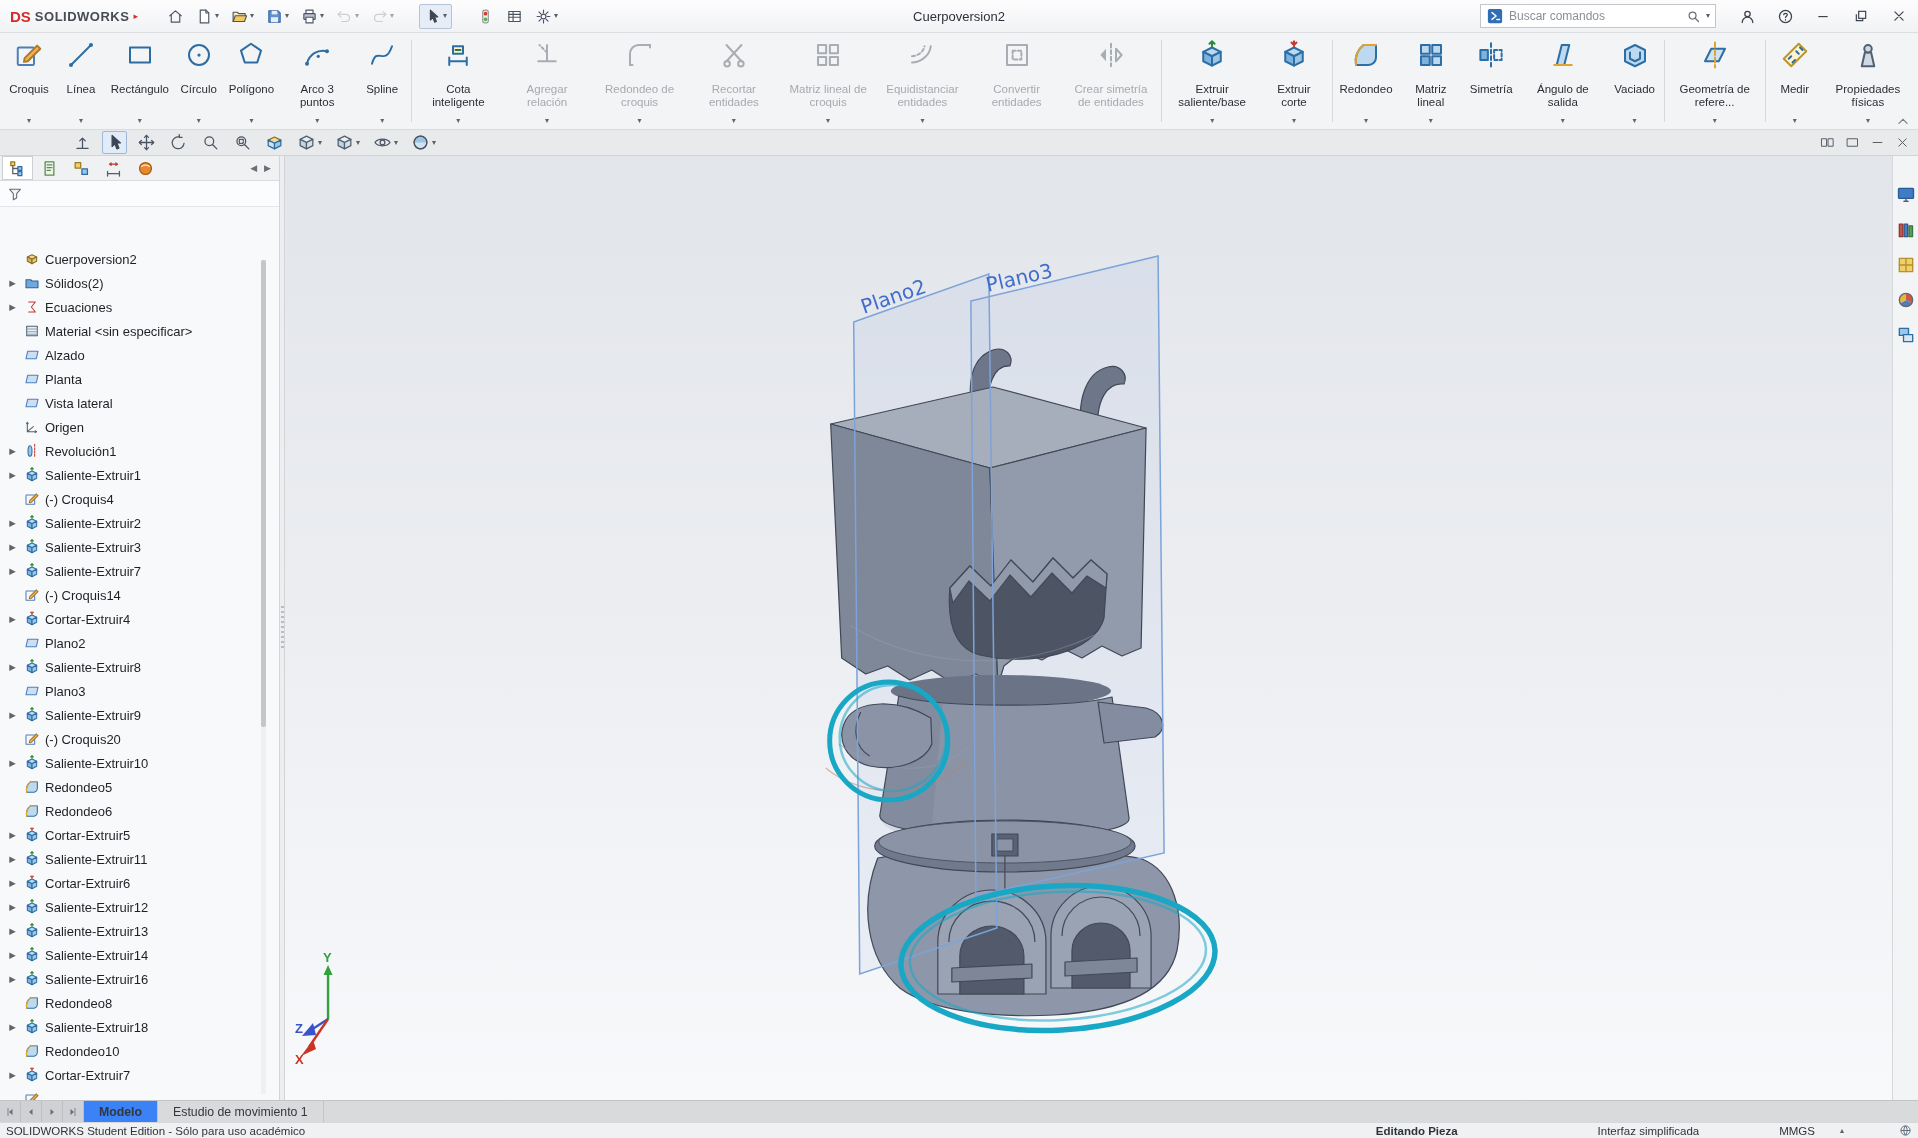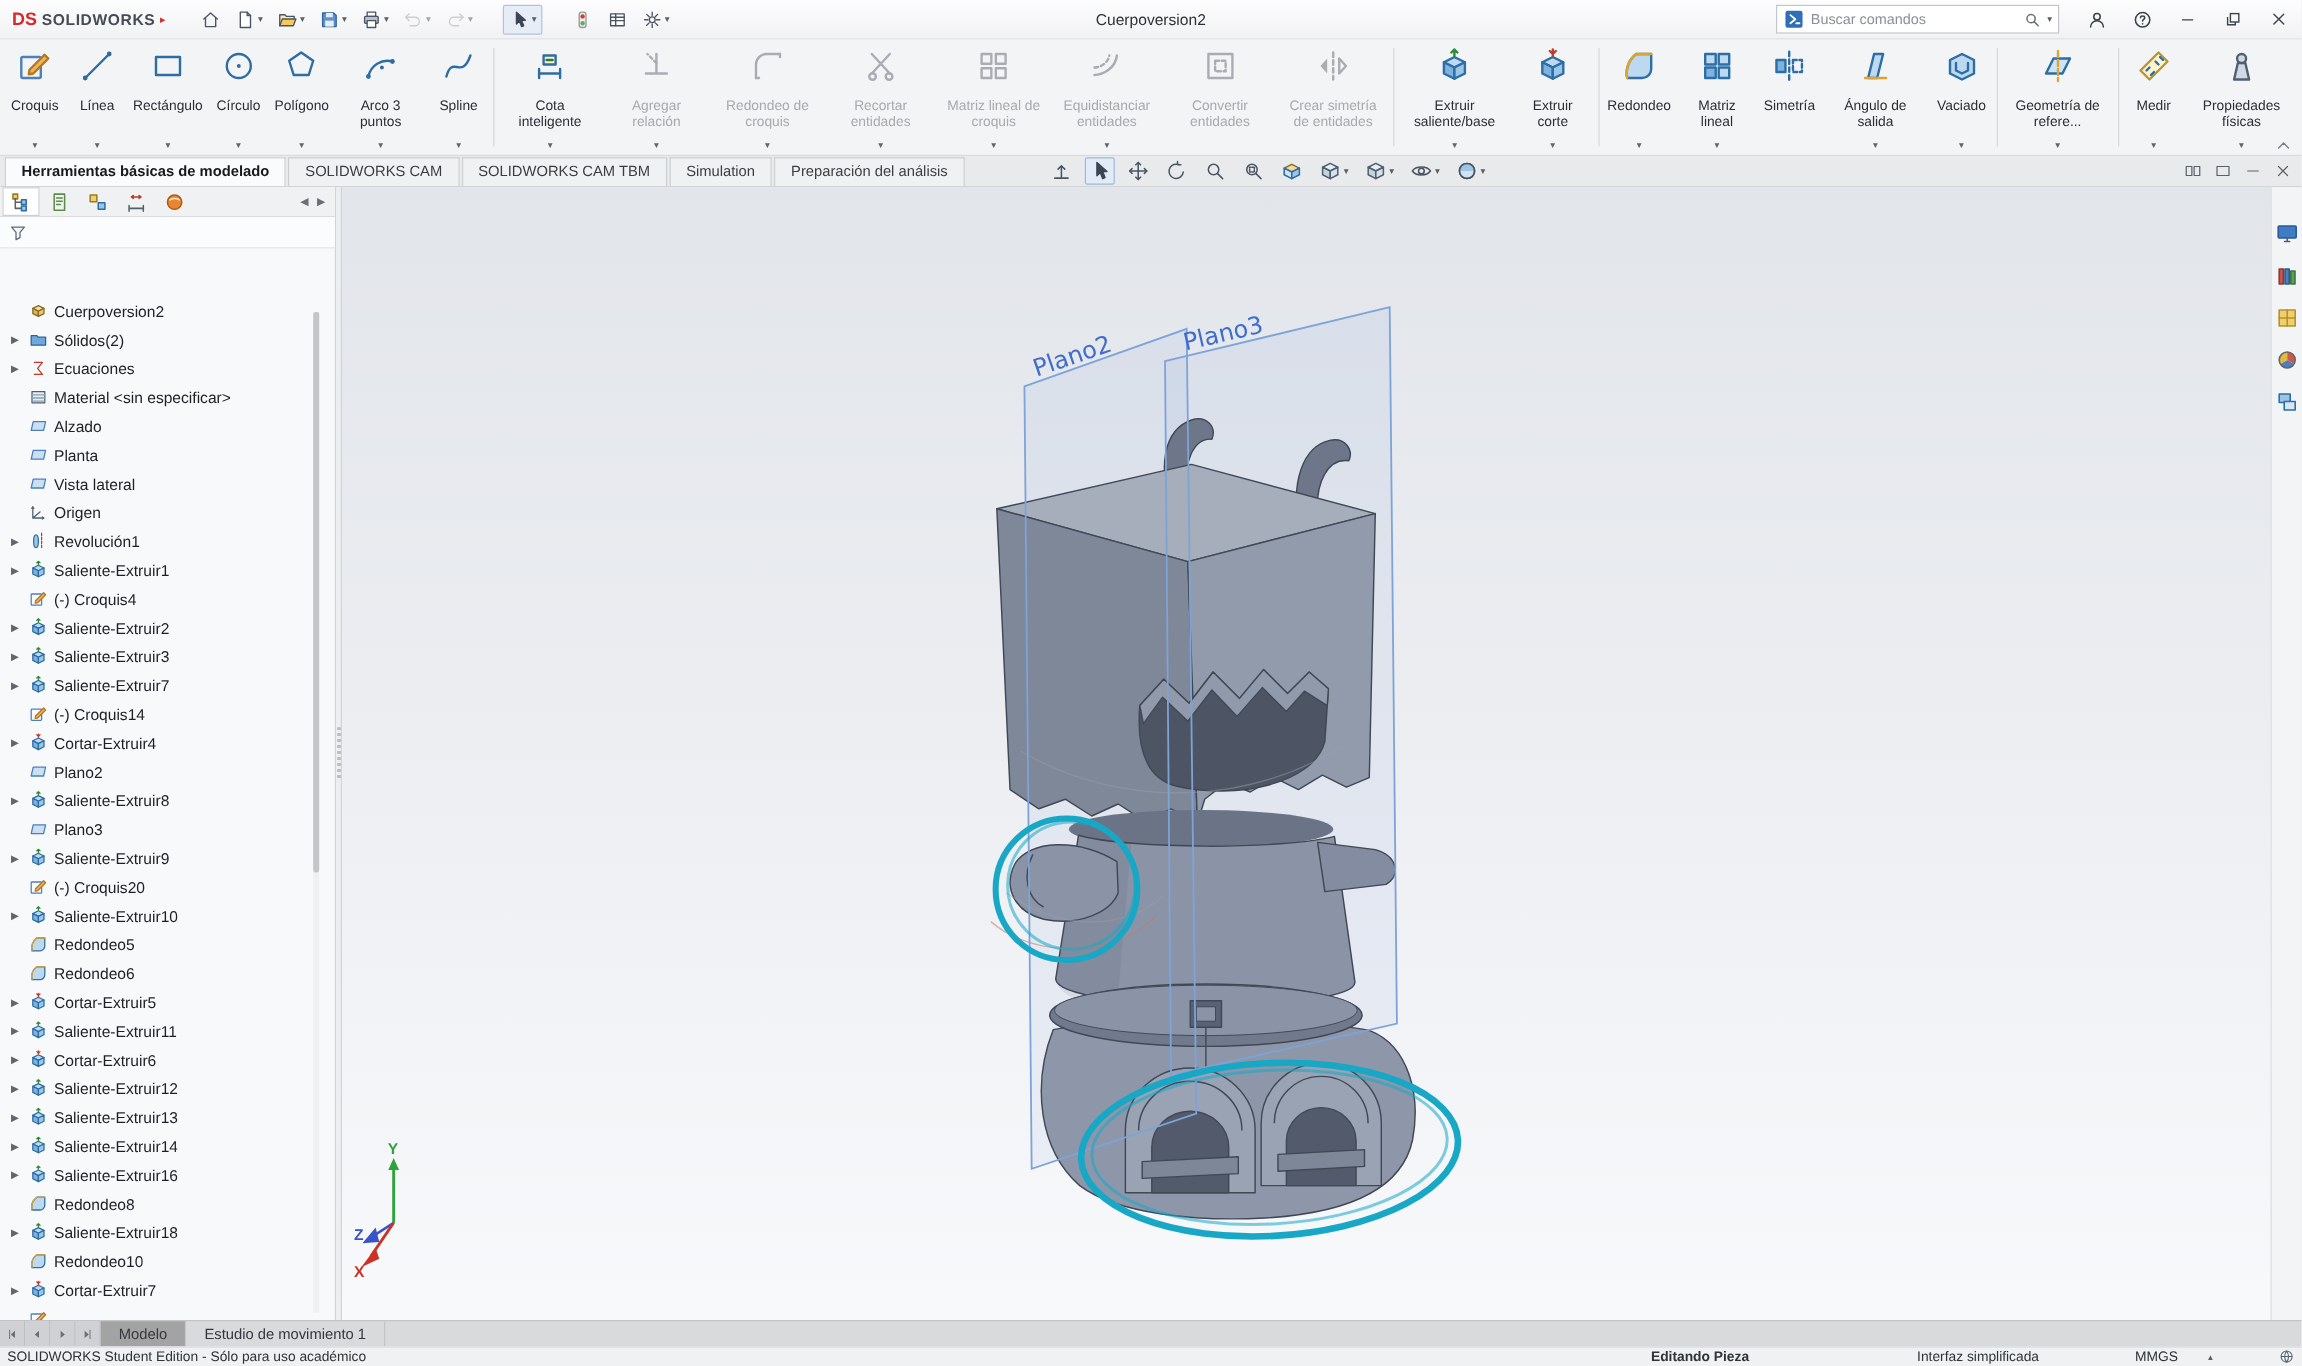--- a/index.html
+++ b/index.html
@@ -73,21 +73,21 @@
 .plane-label{font-size:20px;fill:#3f6dcb;font-family:"DejaVu Sans",sans-serif;}
 .annot{stroke:#18a8c6;fill:none;}
 .annot.faint{opacity:.55;}
 .task-strip{width:26px;flex:0 0 26px;background:#f3f4f6;border-left:1px solid #d6d8db;display:flex;flex-direction:column;align-items:center;padding-top:28px;gap:13px;}
 .tp-btn{width:22px;height:22px;display:flex;align-items:center;justify-content:center;}
 
 
 .bottom-tabs{height:22px;flex:0 0 22px;background:#d9dadc;border-top:1px solid #c2c4c7;display:flex;align-items:stretch;}
 .bt-nav{width:21px;display:flex;align-items:center;justify-content:center;background:#cfd1d4;border-right:1px solid #bdbfc2;}
 .btab{padding:0 15px;display:flex;align-items:center;font-size:12.3px;color:#33373d;border-right:1px solid #c2c4c7;}
-.btab.active{background:#a3a3a3;font-weight:normal;}
+.btab.active{background:#3b82f6;font-weight:bold;}
 .statusbar{height:16px;flex:0 0 16px;background:#eff1f2;border-top:1px solid #d6d8db;display:flex;align-items:center;font-size:11.5px;color:#2f3338;padding:0 6px;}
 .sb-left{flex:1;}
 .sb-ed{margin-right:140px;font-weight:bold;}
 .sb-if{margin-right:80px;}
 .sb-un{margin-right:25px;}
 .sb-caret{font-size:8px;color:#5a5f66;margin-right:55px;}
 </style>
 </head>
 <body>
 
@@ -513,27 +513,20 @@
         </div>
       </div>
     <div class="ribbon-collapse">
       <svg class="ic" width="14" height="10" viewBox="0 0 24 16" fill="none" stroke="#7a7f86" stroke-width="2" stroke-linecap="round">
           <path d="M5 12 L12 5 L19 12"></path>
         </svg>
     </div>
   </div>
 
   <div class="tabrow">
-    <div style="display:flex;align-items:flex-end;">
-        <div class="cmtab active">Herramientas básicas de modelado</div>
-        <div class="cmtab">SOLIDWORKS CAM</div>
-        <div class="cmtab">SOLIDWORKS CAM TBM</div>
-        <div class="cmtab">Simulation</div>
-        <div class="cmtab">Preparación del análisis</div>
-      </div>
     <div class="hud">
         <div class="hud-btn">
           <span class="icw">
             <svg class="ic" width="19" height="19" viewBox="0 0 24 24" fill="none" stroke="#4a5564" stroke-width="1.6" stroke-linecap="round" stroke-linejoin="round" style="color:#4a5564">
               <path d="M12 19 V7 M8.5 10 L12 6.5 L15.5 10"></path>
               <path d="M5 19.5 H19"></path>
             </svg>
           </span>
         </div>
         <div class="hud-btn boxed">

